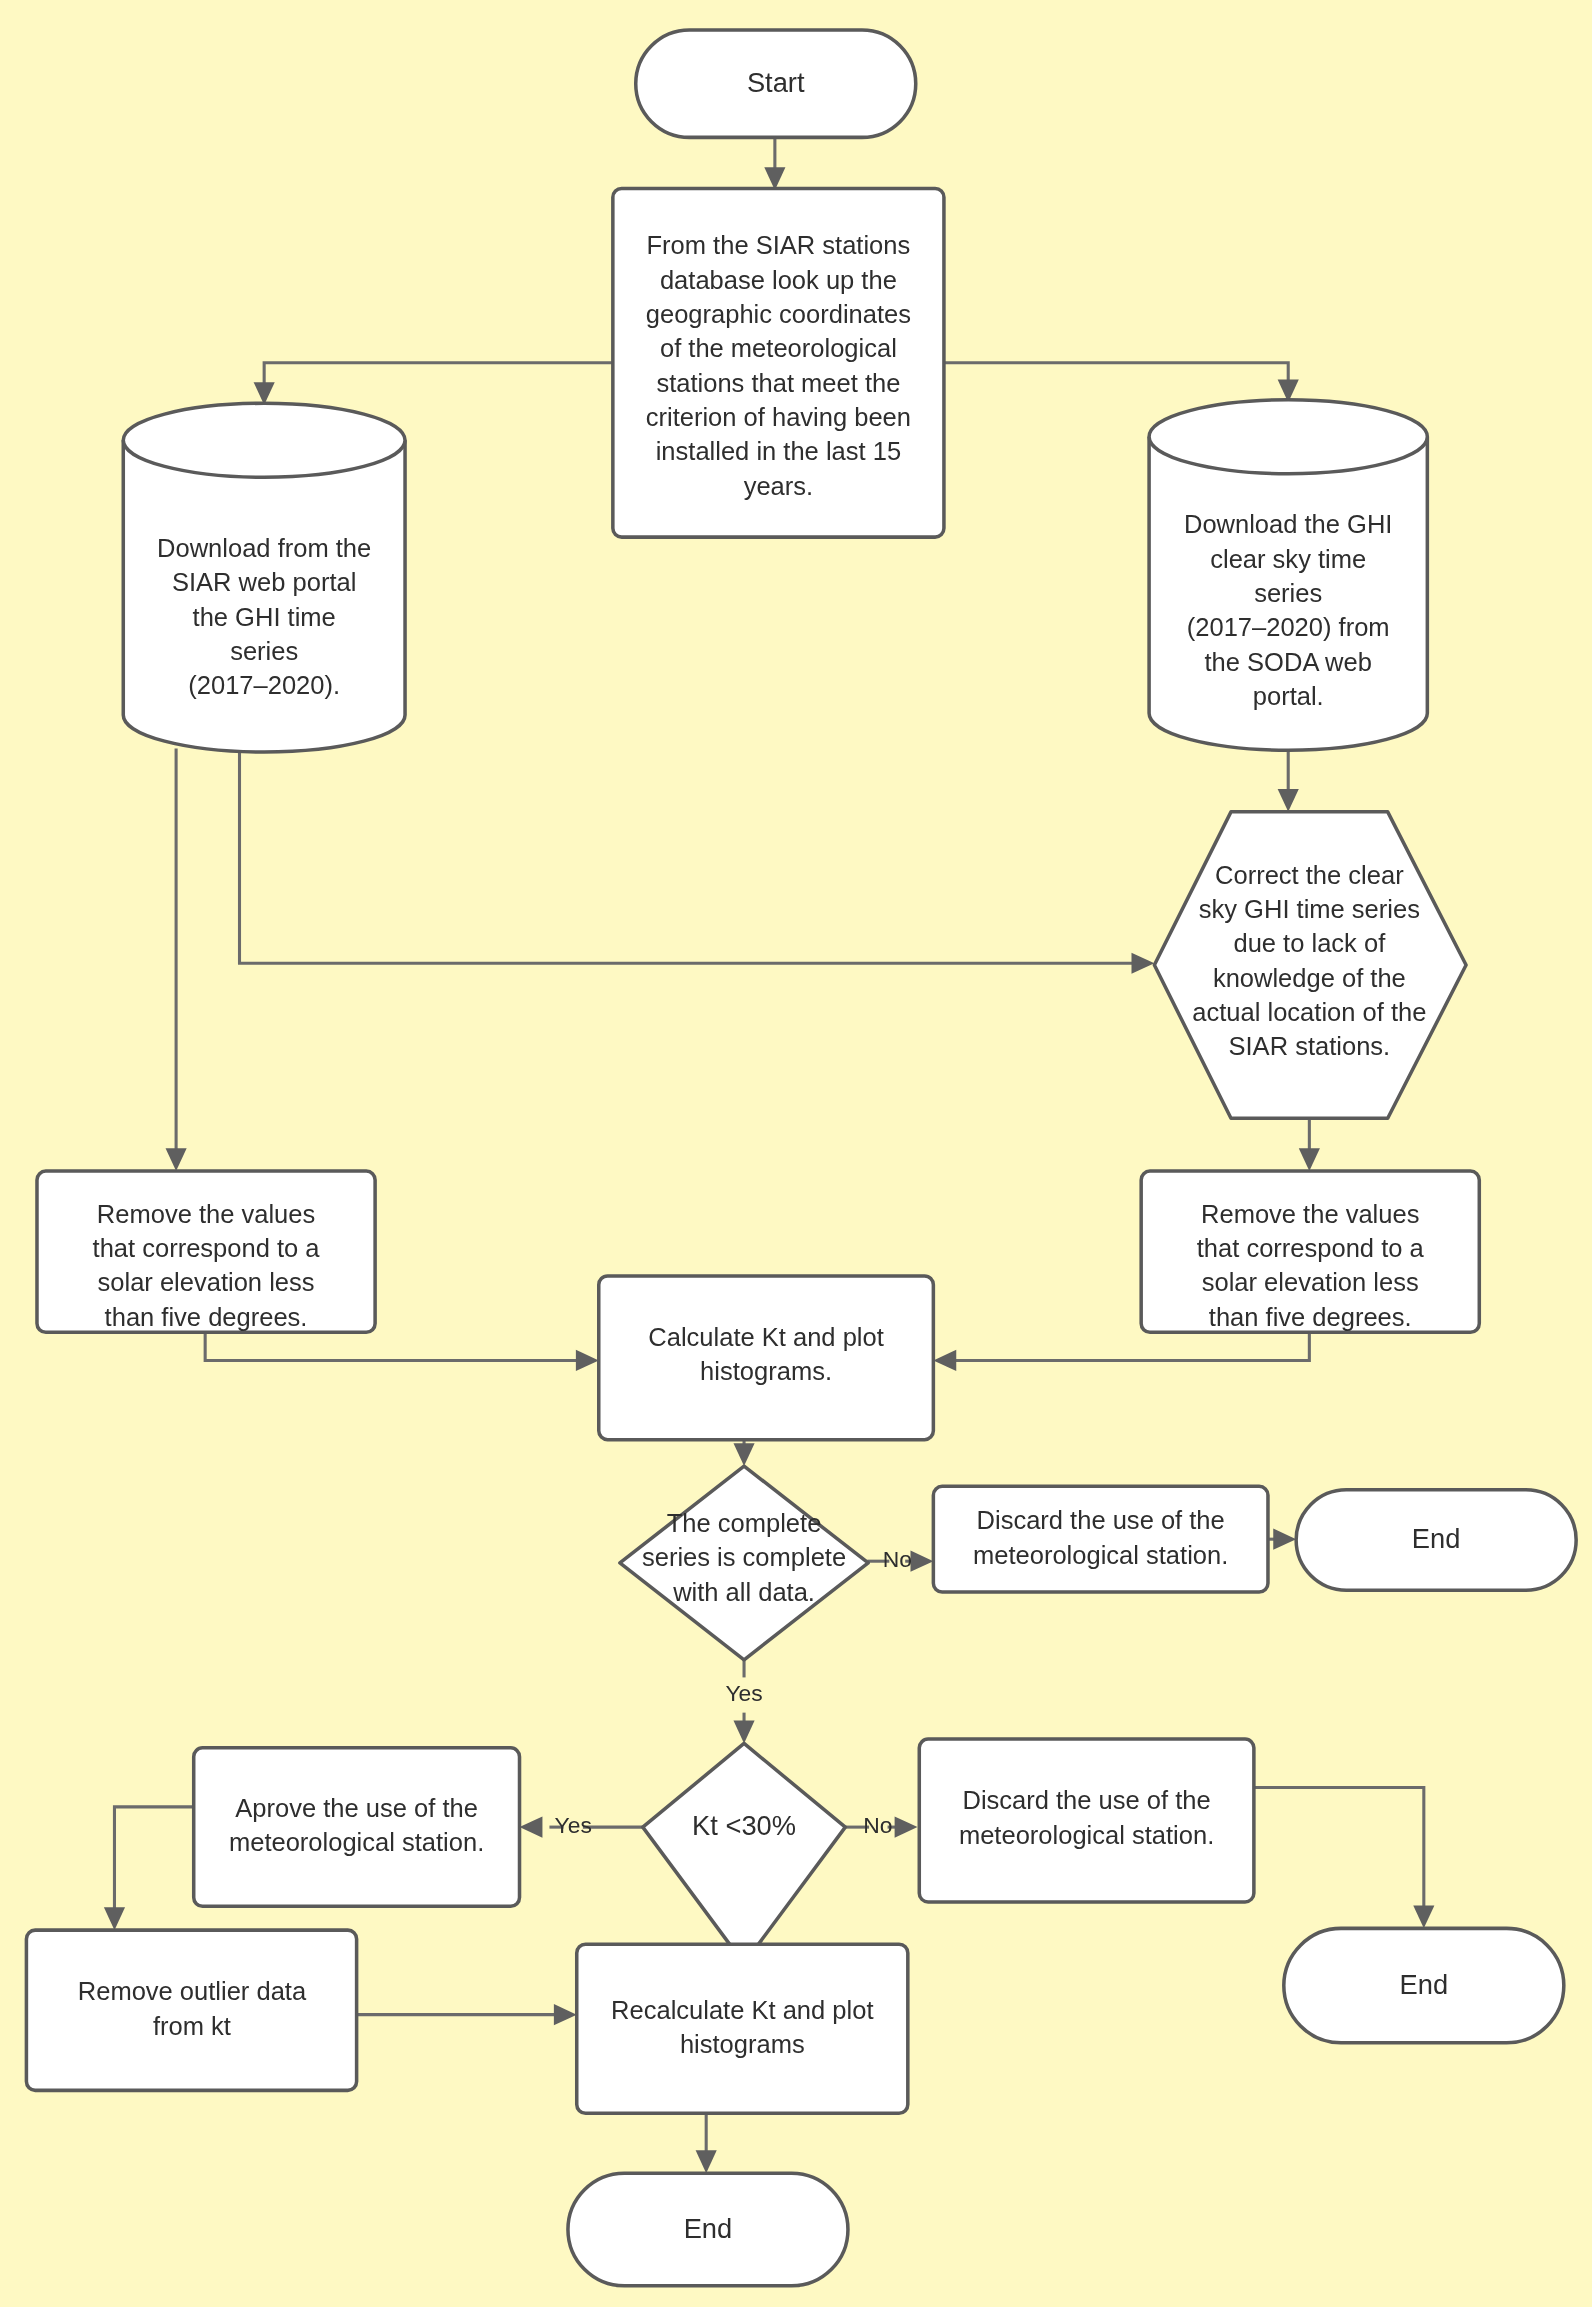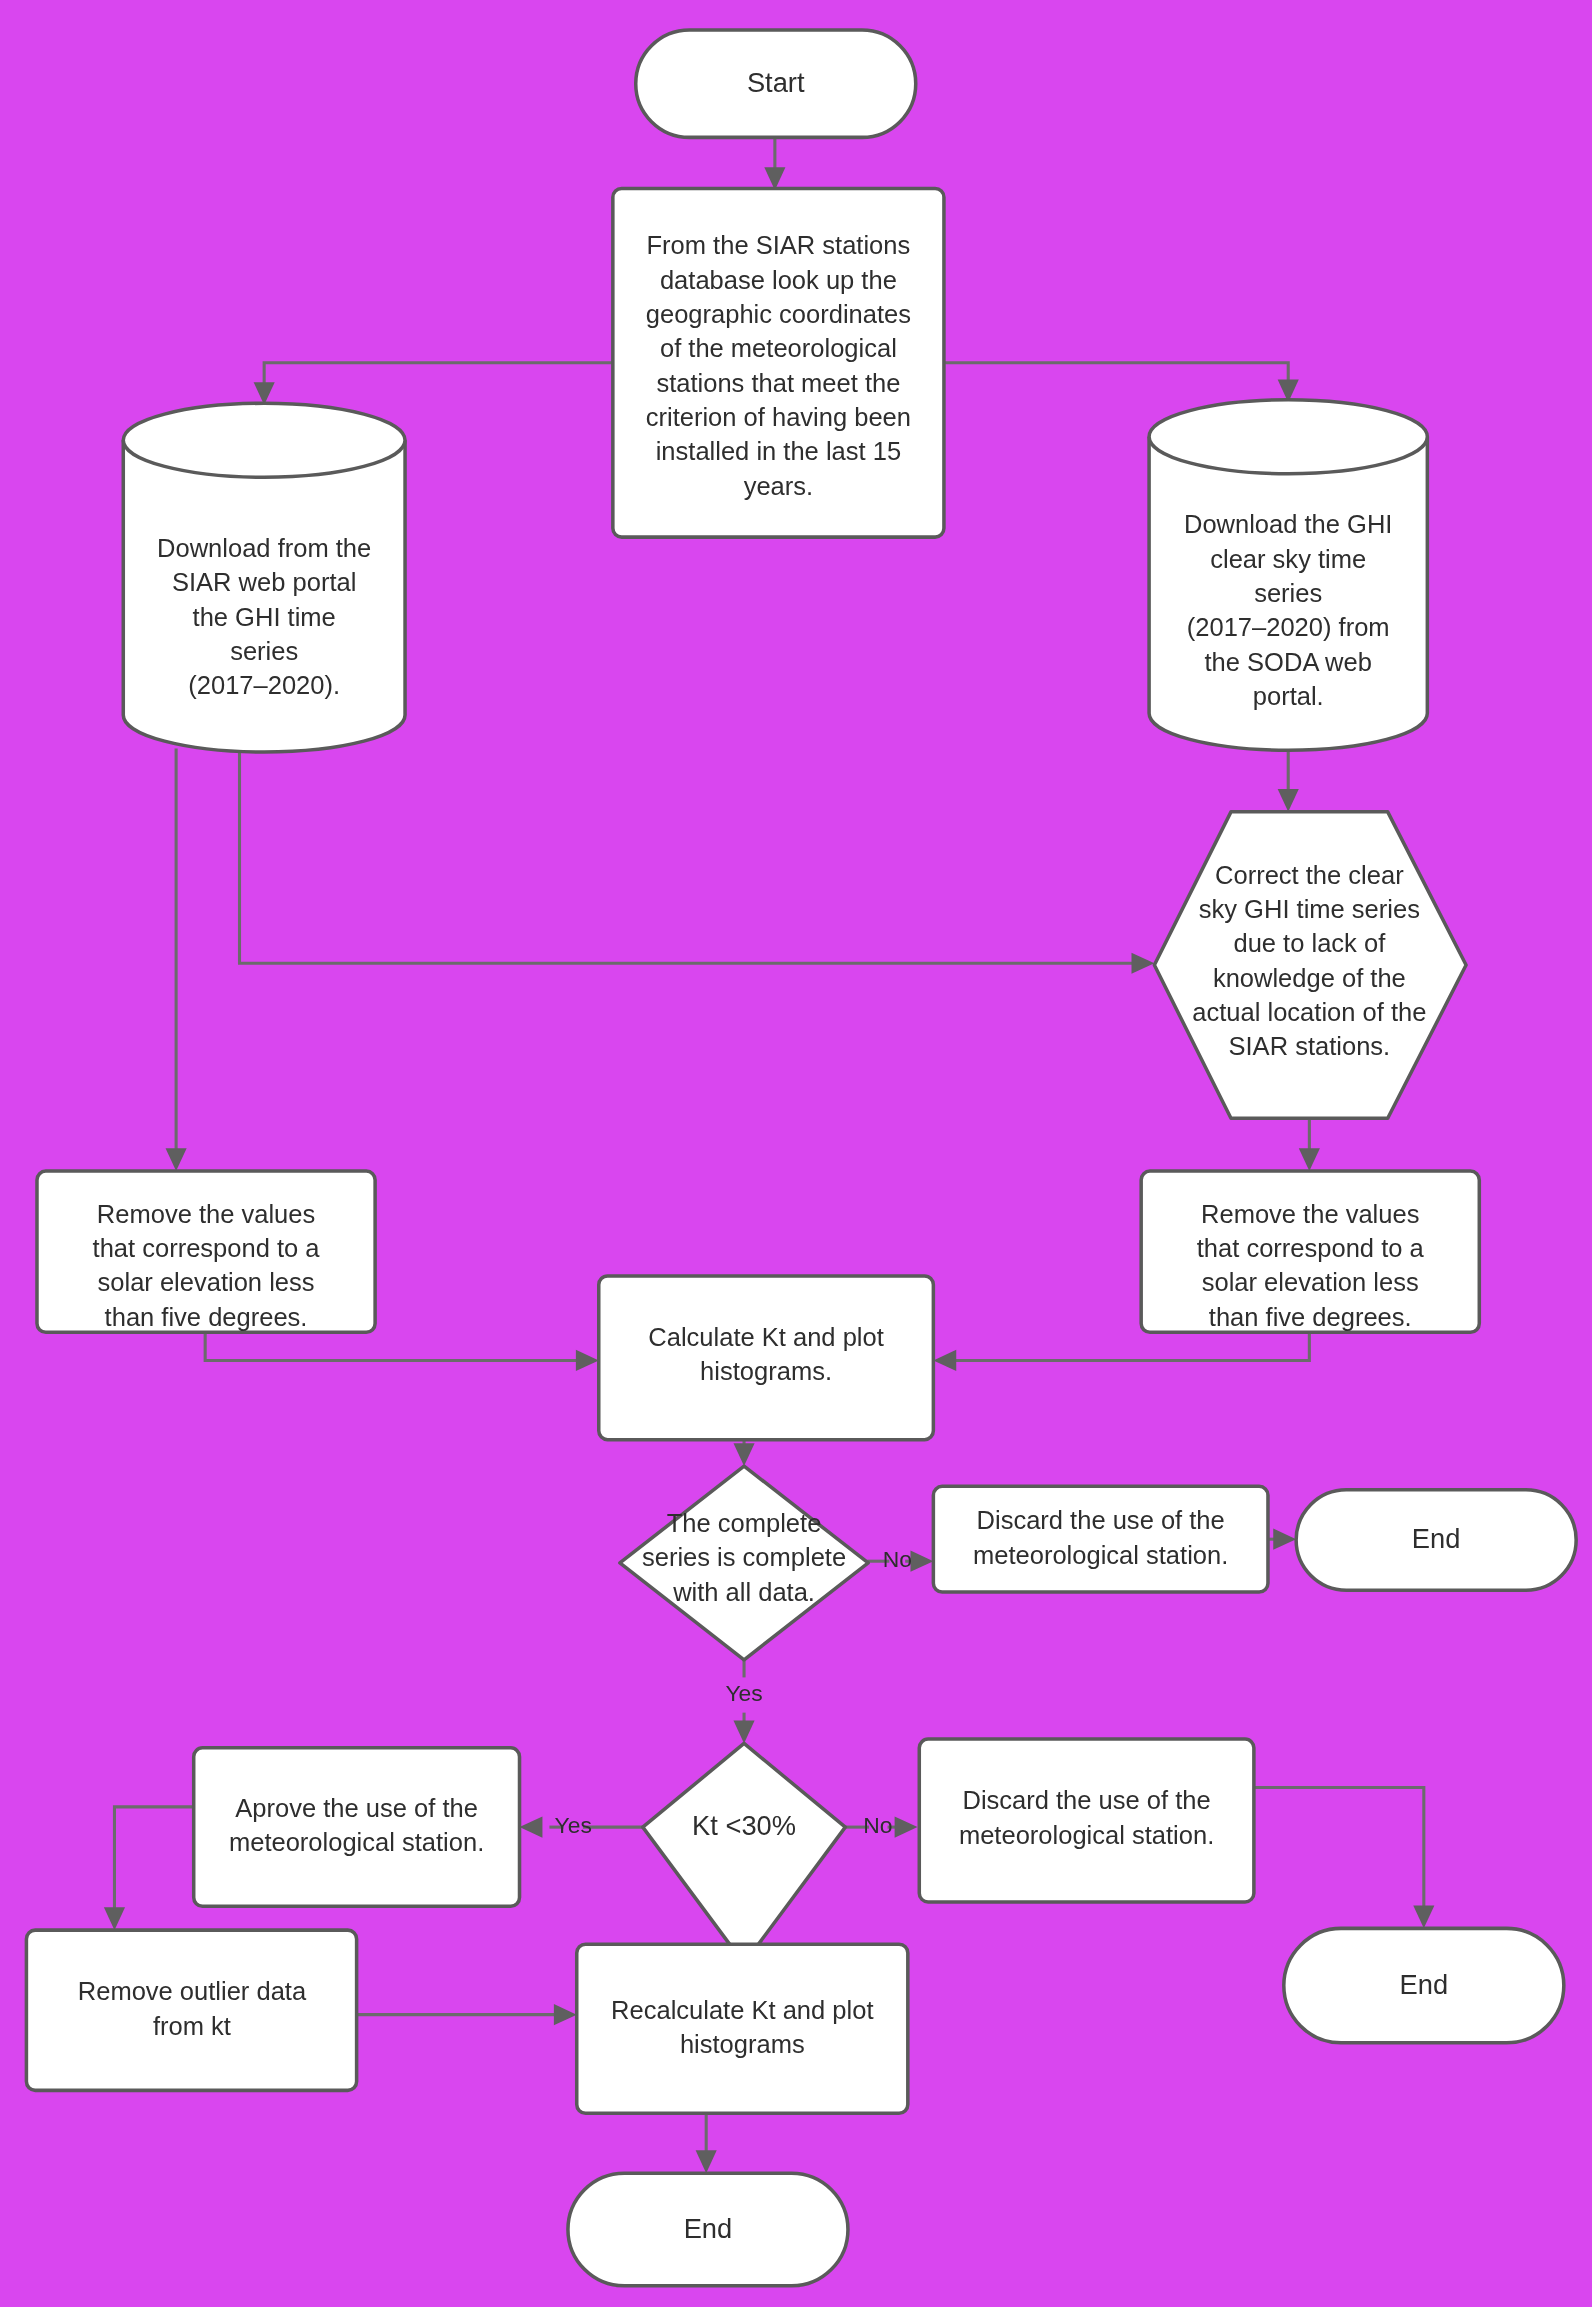--- a/index.html
+++ b/index.html
@@ -8,21 +8,21 @@
     padding: 0;
     background: #ffffff;
   }
   body {
     font-family: "Liberation Sans", sans-serif;
   }
   #diagram-root {
     position: relative;
     width: 1592px;
     height: 2307px;
-    background: #d946ef;
+    background: #fef9c3;
     overflow: hidden;
   }
   svg#flow {
     display: block;
     width: 1592px;
     height: 2307px;
   }
   .node-shape {
     fill: #ffffff;
     stroke: #5a5a5a;

